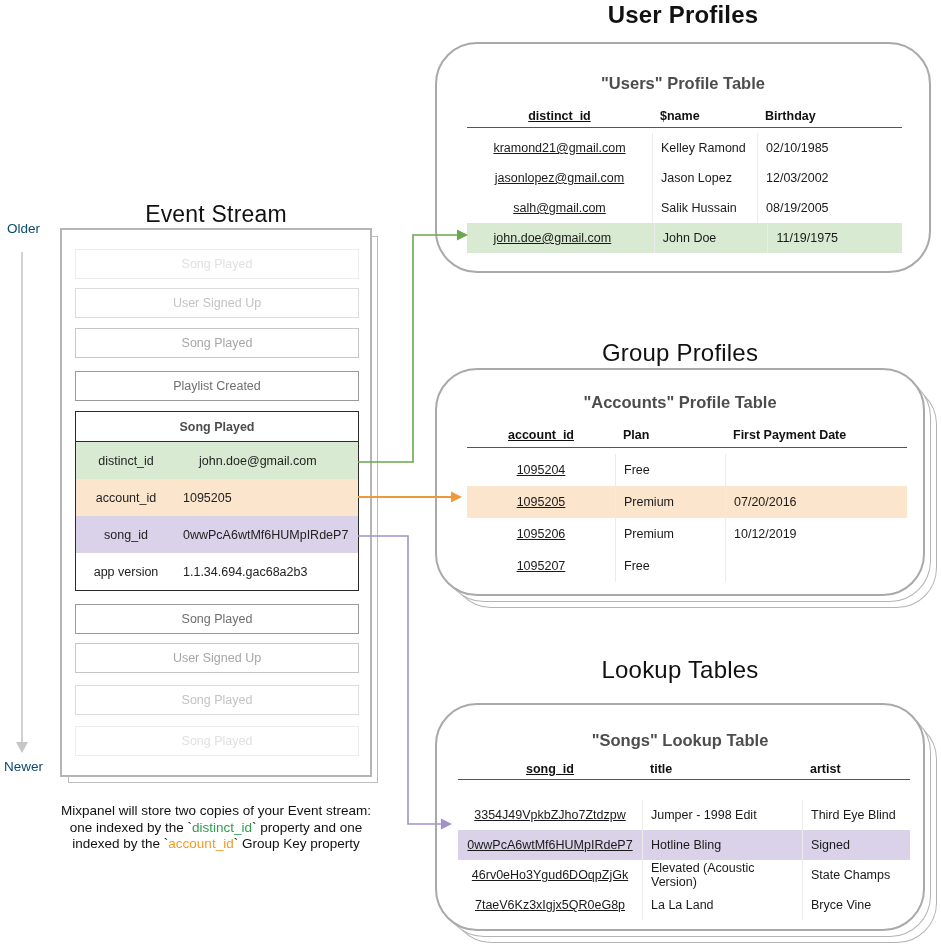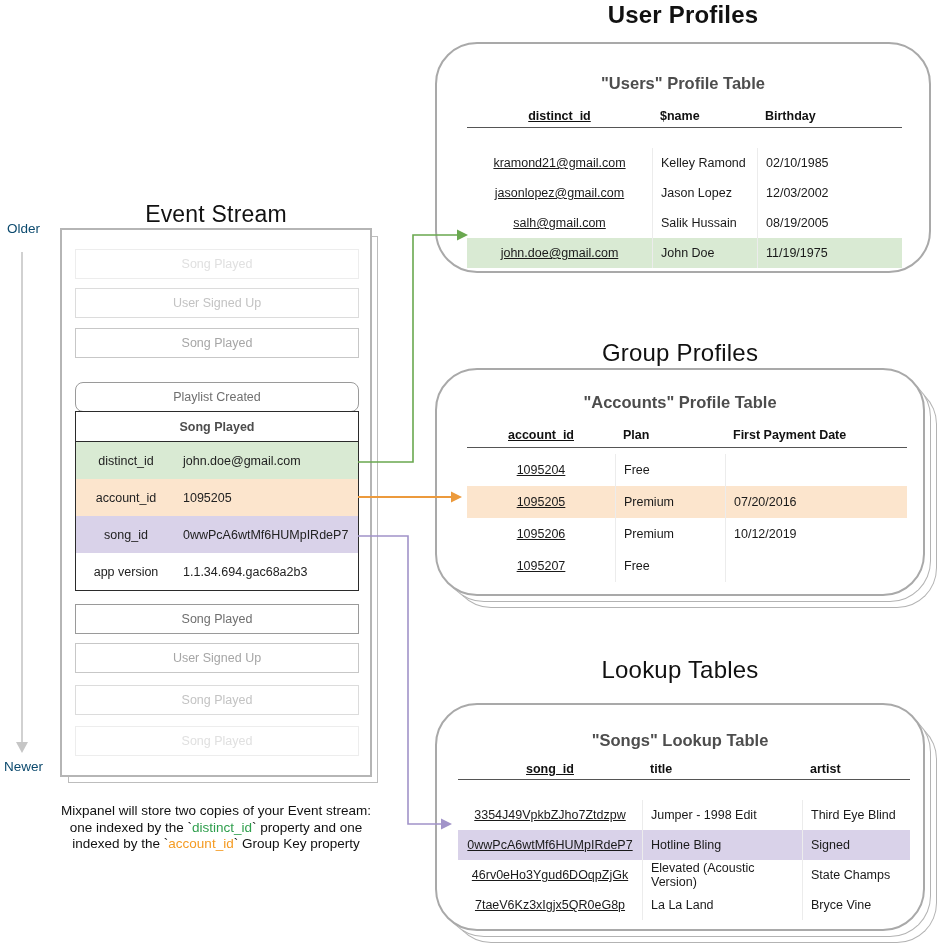--- a/index.html
+++ b/index.html
@@ -29,35 +29,35 @@
   }
   .evt {
     position:absolute; left:13px; width:284px; height:30px;
     border:1px solid #bbb; display:flex; align-items:center; justify-content:center;
     font-size:12.5px; background:#fff;
   }
   .lvl1 { border-color:#ededed; color:#e0e0e0; }
   .lvl2 { border-color:#dcdcdc; color:#c3c3c3; }
   .lvl3 { border-color:#c7c7c7; color:#a6a6a6; }
   .lvl4 { border-color:#9a9a9a; color:#6f6f6f; }
-  .pb1 { top:19px; } .pb2 { top:58px; } .pb3 { top:98px; } .pb4 { top:152px;border-radius:8px; }
+  .pb1 { top:19px; } .pb2 { top:58px; } .pb3 { top:98px; } .pb4 { top:141px; }
   .pa1 { top:374px; } .pa2 { top:413px; } .pa3 { top:455px; } .pa4 { top:496px; }
 
   .event-card {
     position:absolute; left:13px; top:181px; width:284px; height:180px;
     border:1.5px solid #2b2b2b; background:#fff; display:flex; flex-direction:column;
   }
   .event-card-header {
     height:30px; border-bottom:1.5px solid #2b2b2b; display:flex; align-items:center;
     justify-content:center; font-weight:bold; font-size:12.5px; color:#4d4d4d;
   }
   .prop-row { flex:1; display:flex; align-items:center; font-size:12.5px; color:#222; }
   .prop-key { width:100px; text-align:center; }
   .prop-val { flex:1; padding-left:7px; }
-  .hl-green  { background:#d9ead3; }
+  .hl-green  { background:#d9ead3;gap:16px; }
   .hl-orange { background:#fce5cd; }
   .hl-purple { background:#d9d2e9; }
 
   
   .card {
     position:absolute; background:#fff; border:2px solid #a9a9a9; border-radius:42px;
   }
   .card-stack {
     box-shadow: 7px 7px 0 -2px #ffffff, 7px 7px 0 -1px #b3b3b3,
                 14px 14px 0 -3px #ffffff, 14px 14px 0 -2px #b3b3b3;
@@ -80,21 +80,21 @@
   .trow  { display:flex; align-items:center; }
   .c { display:flex; align-items:center; height:100%; }
   .c2, .c3 { padding-left:8px; }
   .c1 { justify-content:center; }
   .u { text-decoration:underline; }
   .rows .trow .c2, .rows .trow .c3 { border-left:1px solid #ececec; }
 
   .tbl-users { left:30px; top:60px; width:435px; }
   .tbl-users .c1 { width:185px; } .tbl-users .c2 { width:105px; } .tbl-users .c3 { width:145px; }
   .tbl-users .thead { height:24px; align-items:flex-start; }
-  .tbl-users .rows { margin-top:20px; }
+  .tbl-users .rows { margin-top:5px; }
   .tbl-users .trow { height:30px; }
 
   .tbl-accounts { left:30px; top:52px; width:440px; }
   .tbl-accounts .c1 { width:148px; } .tbl-accounts .c2 { width:110px; } .tbl-accounts .c3 { width:182px; }
   .tbl-accounts .thead { height:26px; align-items:flex-start; }
   .tbl-accounts .rows { margin-top:6px; }
   .tbl-accounts .trow { height:32px; }
 
   .tbl-songs { left:21px; top:53px; width:452px; }
   .tbl-songs .c1 { width:184px; } .tbl-songs .c2 { width:160px; } .tbl-songs .c3 { width:108px; }

